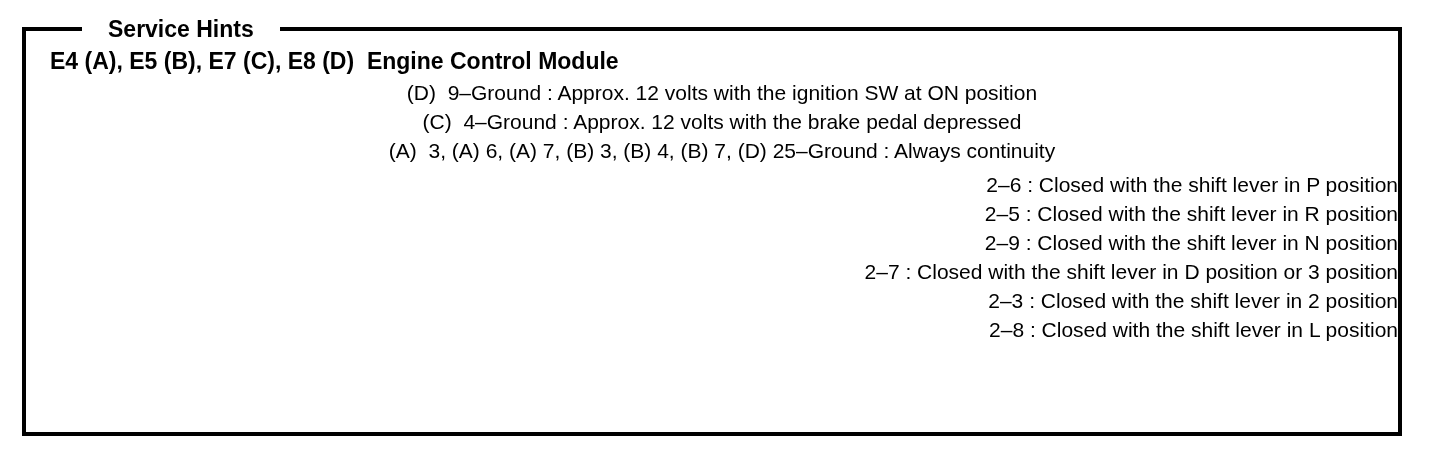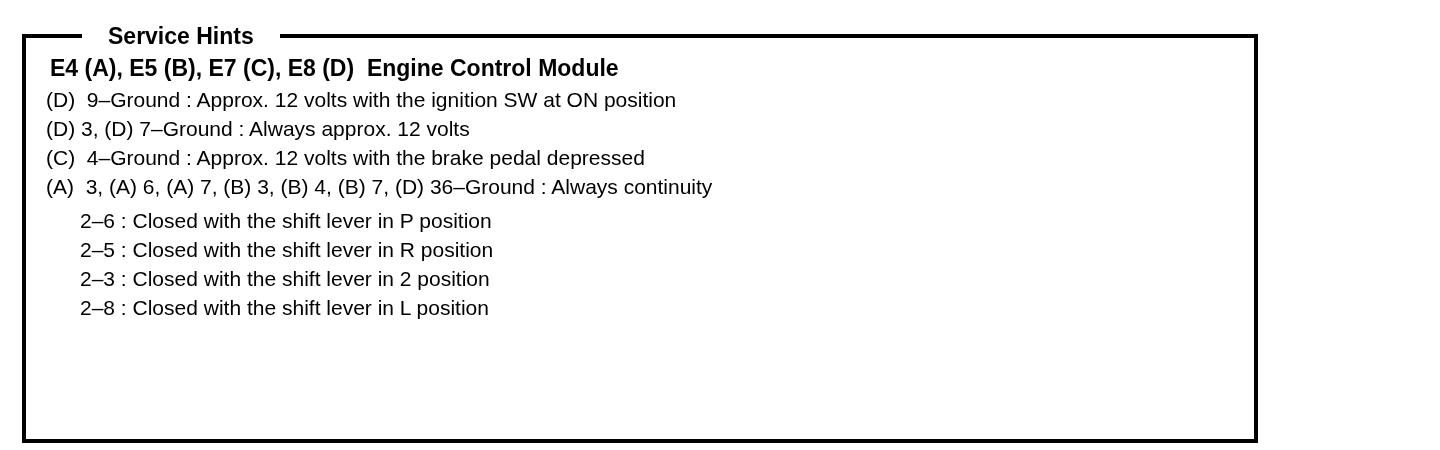--- a/index.html
+++ b/index.html
@@ -9,22 +9,22 @@
     height: 450px;
     background: #ffffff;
     color: #000000;
     font-family: "Liberation Sans", sans-serif;
     position: relative;
     overflow: hidden;
   }
   .hints-box {
     position: absolute;
     left: 22px;
-    top: 22px;
-    width: 1236px;
+    top: 15px;
+    width: 1380px;
     height: 421px;
     border: 4px solid #000000;
     margin: 0;
     padding: 0;
   }
   .hints-legend {
     font-size: 23px;
     font-weight: bold;
     line-height: 28px;
     margin-left: 56px;
@@ -34,48 +34,49 @@
   .section-heading {
     font-size: 23px;
     font-weight: bold;
     line-height: 29px;
     white-space: pre;
     margin: 0 16px 0 24px;
   }
   .heading-ecm { margin-top: 4px; }
   .heading-pnp { margin-top: 12px; }
   .hint-lines { margin: 0; padding: 0; }
-  .lines-ecm { margin-top: 2px; }
-  .lines-pnp { margin-top: 5px; }
+  .lines-ecm { margin-top: 2px; text-align: center; }
+  .lines-pnp { margin-top: 5px; text-align: right; }
   .hint-line {
     font-size: 21px;
     line-height: 29px;
     white-space: pre;
     margin: 0;
   }
   .lines-ecm .hint-line { margin-left: 20px; }
   .lines-pnp .hint-line { margin-left: 54px; }
 </style>
 </head>
 <body>
 
 <fieldset class="hints-box">
   <legend class="hints-legend">Service Hints</legend>
 
   <div>
     <div class="section-heading heading-ecm">E4 (A), E5 (B), E7 (C), E8 (D)  Engine Control Module</div>
     <div class="hint-lines lines-ecm">
       <div class="hint-line">(D)  9–Ground : Approx. 12 volts with the ignition SW at ON position</div>
-      <div class="hint-line">(D) 3, (D) 7–Ground : Always approx. 12 volts</div>
       <div class="hint-line">(C)  4–Ground : Approx. 12 volts with the brake pedal depressed</div>
-      <div class="hint-line">(A)  3, (A) 6, (A) 7, (B) 3, (B) 4, (B) 7, (D) 36–Ground : Always continuity</div>
+      <div class="hint-line">(A)  3, (A) 6, (A) 7, (B) 3, (B) 4, (B) 7, (D) 25–Ground : Always continuity</div>
     </div>
   </div>
 
   <div>
     <div class="hint-lines lines-pnp">
       <div class="hint-line">2–6 : Closed with the shift lever in P position</div>
       <div class="hint-line">2–5 : Closed with the shift lever in R position</div>
+      <div class="hint-line">2–9 : Closed with the shift lever in N position</div>
+      <div class="hint-line">2–7 : Closed with the shift lever in D position or 3 position</div>
       <div class="hint-line">2–3 : Closed with the shift lever in 2 position</div>
       <div class="hint-line">2–8 : Closed with the shift lever in L position</div>
     </div>
   </div>
 </fieldset>
 
 </body></html>

